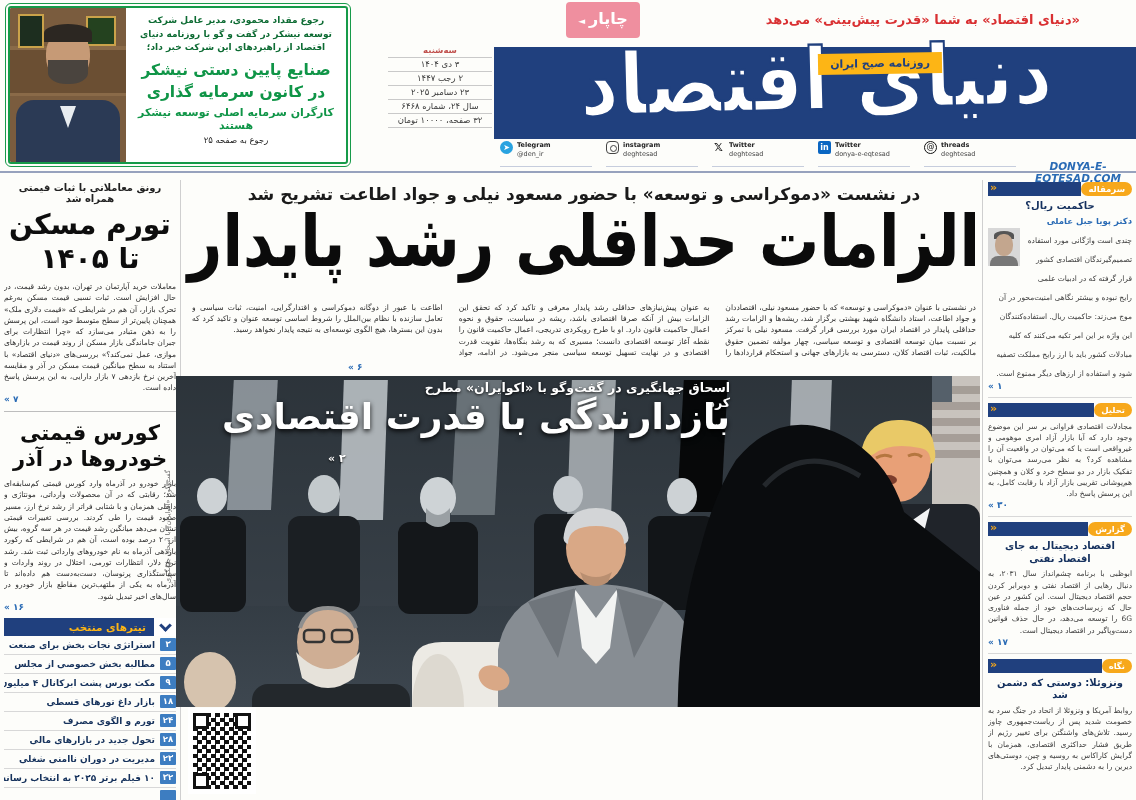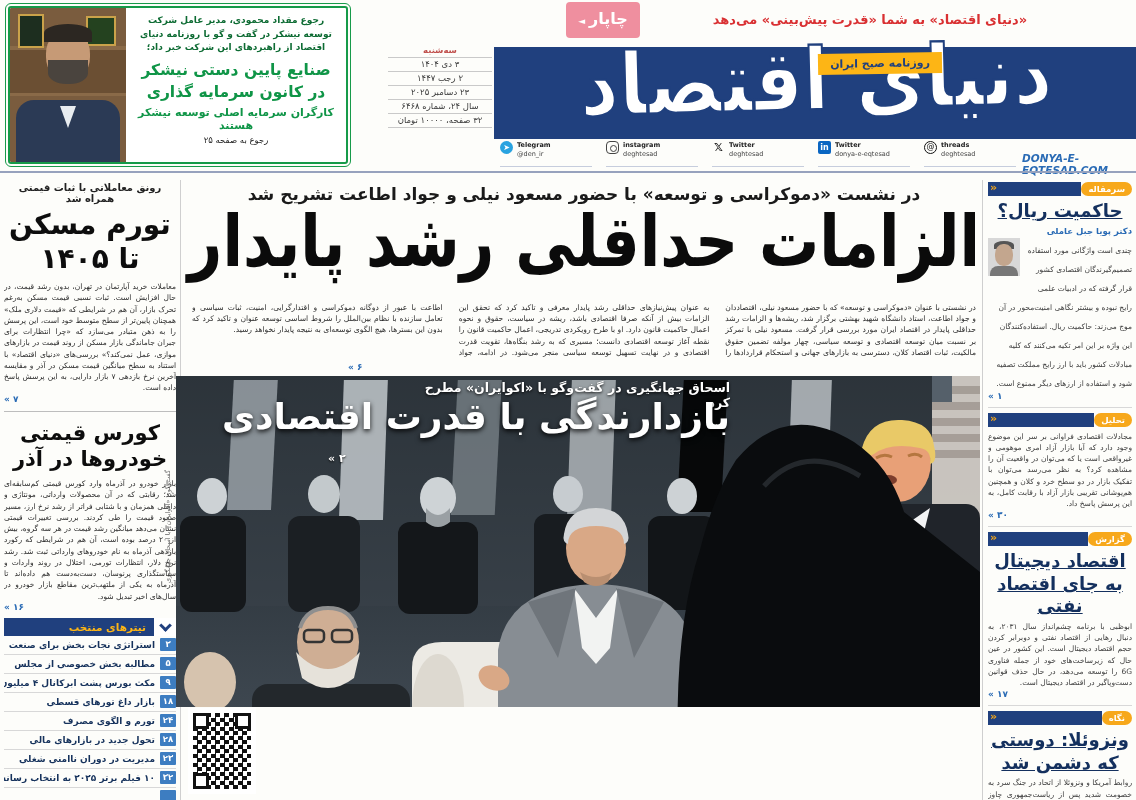--- a/index.html
+++ b/index.html
@@ -6,42 +6,42 @@
   html,body { width:1136px; height:800px; }
   body { font-family:"DejaVu Sans", sans-serif; background:#fdfdfa; direction:rtl; }
   .page { position:relative; width:1136px; height:800px; overflow:hidden; background:#fdfdfa; }
   .abs { position:absolute; }
 
   
   .blue-band { left:494px; top:47px; width:642px; height:92px; background:#20407e; }
   .calligraphy { left:496px; top:10px; width:640px; height:140px; color:#fff; font-weight:bold;
     font-size:76px; text-align:center; line-height:140px; transform:rotate(-1.5deg) scaleY(1.12);
     -webkit-text-stroke:2px #20407e; white-space:nowrap; }
-  .tagline { left:660px; top:12px; width:420px; text-align:center; color:#d93032; font-weight:bold; font-size:13px; }
+  .tagline { left:660px; top:12px; width:420px; text-align:right; color:#d93032; font-weight:bold; font-size:13px; }
   .chapar { left:566px; top:2px; width:74px; height:36px; background:#ef8f9f; border-radius:4px;
     color:#fff; font-weight:bold; font-size:16px; text-align:center; line-height:34px; }
   .chapar:after { content:"◄"; font-size:9px; margin-right:4px; }
   .morning-badge { left:818px; top:53px; width:124px; height:21px; background:#fdb515; color:#20407e;
     font-weight:bold; font-size:11px; text-align:center; line-height:21px; transform:rotate(-1deg); }
   .date-col { left:388px; top:44px; width:104px; }
   .date-col .row { font-size:8.5px; color:#3a3a3a; border-bottom:1px solid #c9c9c9; padding:1px 2px 2px; text-align:center; }
   .date-col .row:first-child { color:#c0504d; font-weight:bold;text-align:center; }
   .social { left:500px; top:141px; width:516px; height:26px; display:flex; direction:ltr; gap:14px; }
   .soc-item { display:flex; direction:ltr; gap:4px; align-items:flex-start; border-bottom:1px solid #c6cddd; padding-bottom:2px; flex:1; }
   .soc-txt { font-size:6.5px; color:#444; line-height:1.35; text-align:left; }
   .soc-txt b { display:block; color:#222; }
   .ico { width:13px; height:13px; flex:none; display:block; }
   .ico-tg { background:#2aa3e0; border-radius:50%; color:#fff; font-size:8px; text-align:center; line-height:13px; }
   .ico-ig { border:1.5px solid #444; border-radius:4px; position:relative; }
   .ico-ig:after { content:""; position:absolute; left:2.5px; top:2.5px; width:5px; height:5px; border:1.2px solid #444; border-radius:50%; }
   .ico-x { color:#111; font-weight:bold; font-size:11px; line-height:13px; text-align:center; }
   .ico-in { background:#0a66c2; border-radius:2px; color:#fff; font-size:8px; font-weight:bold; text-align:center; line-height:13px; }
   .ico-th { border:1.5px solid #111; border-radius:50%; color:#111; font-size:8px; text-align:center; line-height:10px; }
-  .site-url { left:1022px; top:152px; width:112px; font-size:10.5px; font-weight:bold; font-style:italic;
-    color:#2a6bb5; direction:ltr; text-align:left; }
+  .site-url { left:1022px; top:160px; width:112px; font-size:10.5px; font-weight:bold; font-style:italic;
+    color:#2a6bb5; direction:ltr; text-align:center; }
   .main-divider { left:0; top:171px; width:1136px; height:2px; background:#97a2bd; }
 
   
   .ad-box { left:8px; top:6px; width:340px; height:158px; border:2px solid #169a49; outline:1px solid #169a49;
     outline-offset:2px; border-radius:3px; background:#fff; display:flex; direction:rtl; overflow:hidden; }
   .ad-text { flex:1; padding:6px 8px 2px; text-align:center; }
   .ad-kicker { font-size:9px; font-weight:bold; color:#0d6b33; line-height:1.5; }
   .ad-head { font-size:15.5px; font-weight:bold; color:#0f9547; line-height:1.45; margin-top:4px; }
   .ad-sub { font-size:11px; font-weight:bold; color:#0f9547; margin-top:3px; }
   .ad-note { font-size:8.5px; color:#222; margin-top:3px; }
@@ -98,21 +98,21 @@
     text-align:center; line-height:13px; border-radius:1px; flex:none; }
   .sel-lbl { font-size:9px; font-weight:bold; color:#16325c; white-space:nowrap; overflow:hidden; }
 
   
   .sidebar { left:988px; top:182px; width:144px; height:618px; overflow:hidden; }
   .sec { margin-bottom:6px; }
   .sec-bar { height:14px; display:flex; direction:rtl; align-items:stretch; margin-bottom:4px; }
   .sec-tag { background:#f7a81b; color:#fff; font-size:8.5px; font-weight:bold; padding:0 7px; line-height:14px;border-radius:7px; }
   .sec-line { flex:1; background:#20407e; position:relative; }
   .sec-line:after { content:"«"; position:absolute; left:2px; top:-1px; color:#f7a81b; font-weight:bold; font-size:11px; line-height:14px; }
-  .sec-title { font-size:18px; font-weight:bold; color:#14305e; text-align:center; line-height:1.25; margin:2px 0 3px;text-decoration:underline; }
+  .sec-title { font-size:10px; font-weight:bold; color:#14305e; text-align:center; line-height:1.25; margin:2px 0 3px; }
   .sec-author { font-size:8.5px; font-weight:bold; color:#2a6bb5; margin-bottom:2px; }
   .sec-body { font-size:7.5px; line-height:1.5; color:#3c3c3c; text-align:justify; }
   .sec-ref { margin-top:1px; }
   .sec-sep { border:none; border-top:1px solid #d8d8d8; margin:5px 0; }
   .author-photo { float:left; width:32px; height:38px; margin:0 4px 2px 0; background:#d8d8d8; position:relative; overflow:hidden; }
   .author-photo .f { position:absolute; left:7px; top:6px; width:18px; height:22px; background:#c3a68e; border-radius:45%; }
   .author-photo .h { position:absolute; left:6px; top:3px; width:20px; height:8px; background:#555; border-radius:50% 50% 0 0; }
   .author-photo .b { position:absolute; left:2px; bottom:0; width:28px; height:10px; background:#777; border-radius:8px 8px 0 0; }
 </style>
 </head>

